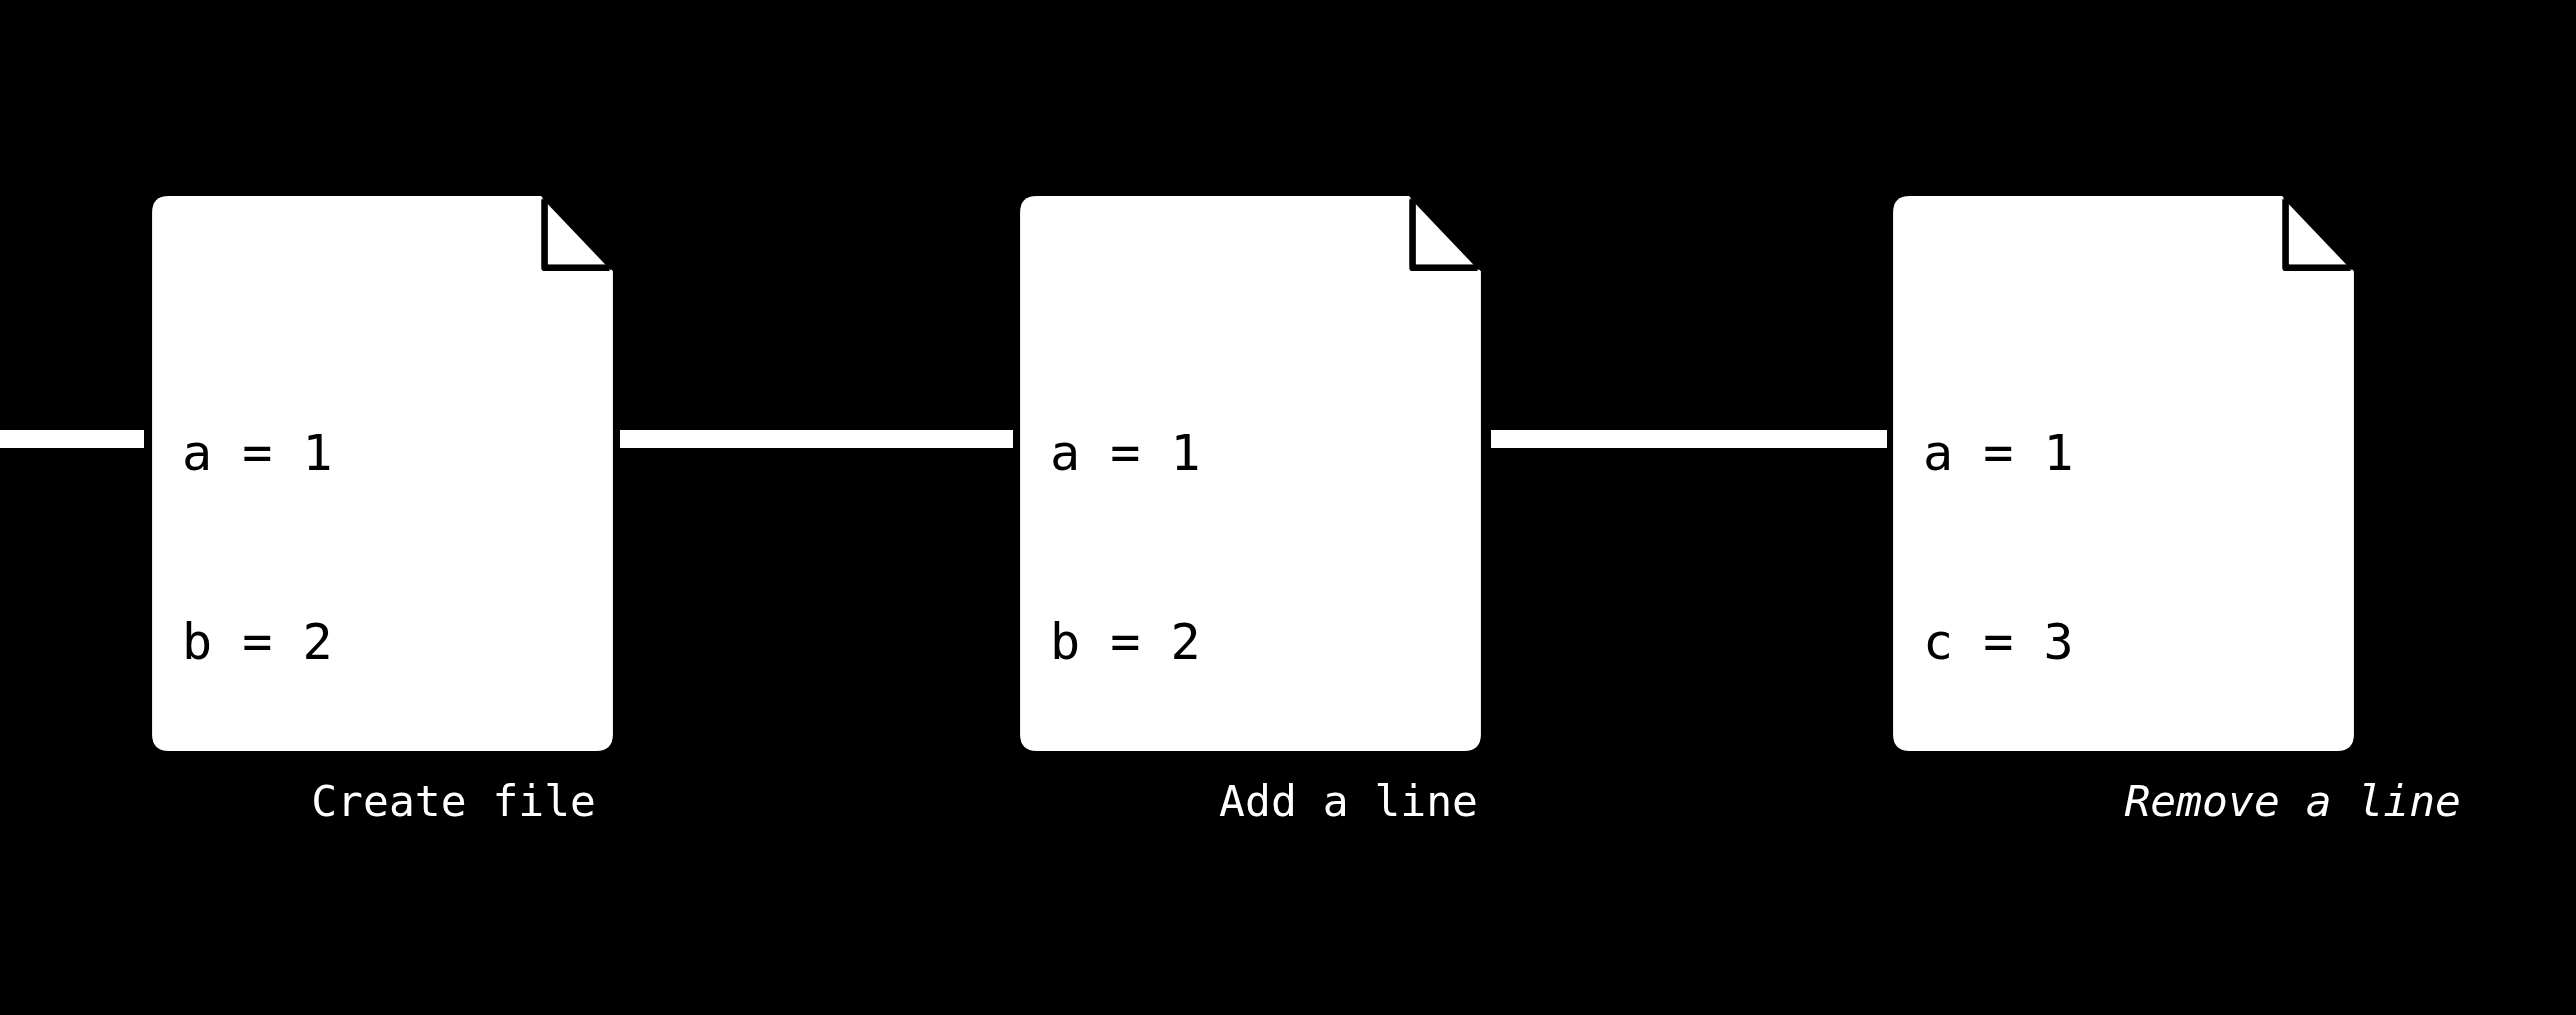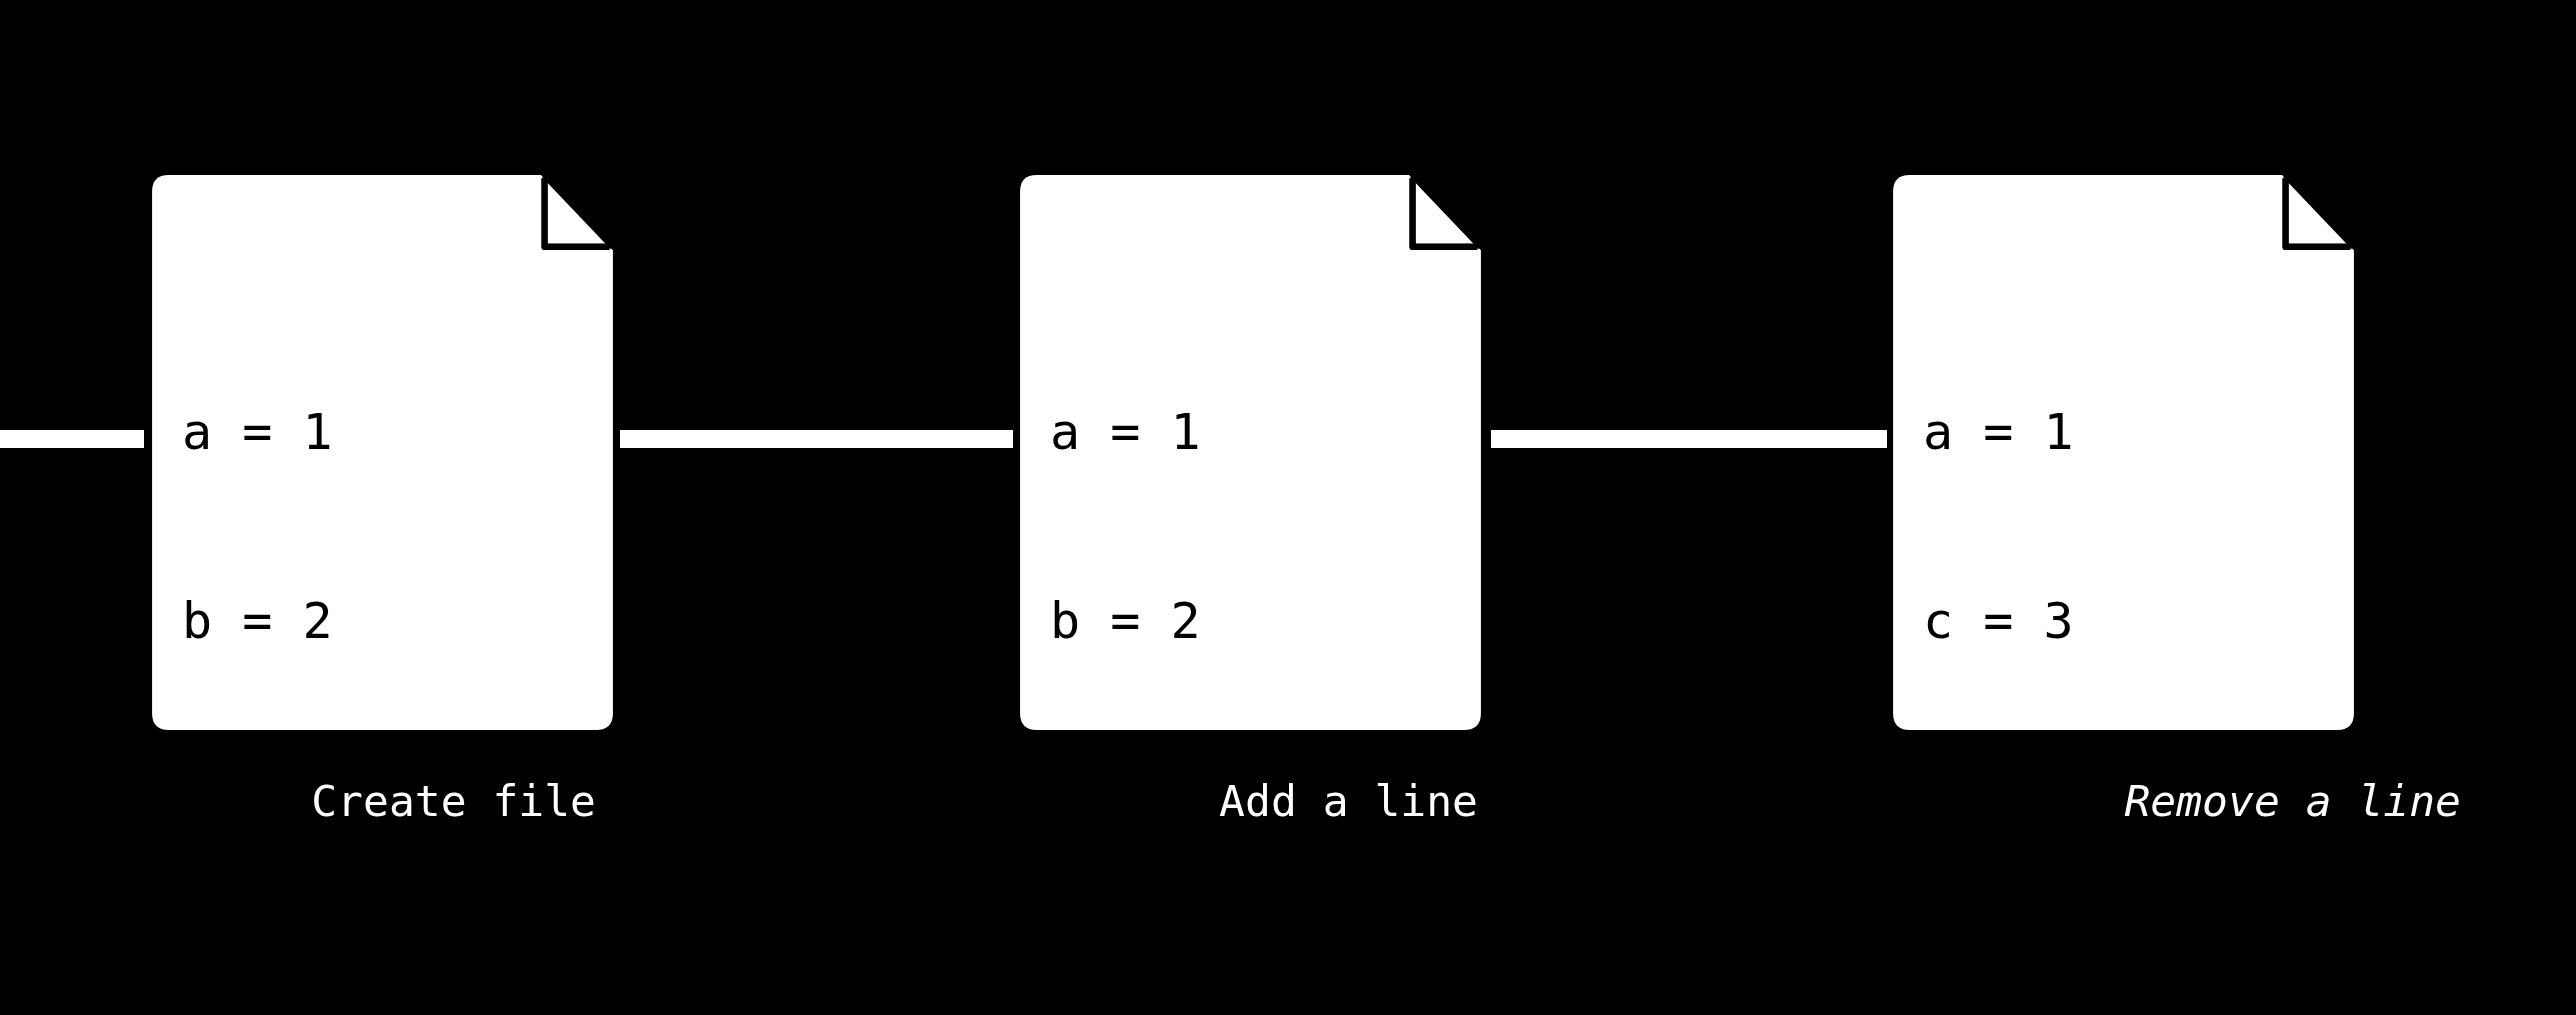--- a/index.html
+++ b/index.html
@@ -1,18 +1,18 @@
 <!DOCTYPE html>
 <html style="font-size:13.3px"><head>
 <meta charset="utf-8">
 <style>
   html, body { margin: 0; padding: 0; background: #000000; }
   body { width: 2576px; height: 1015px; position: relative; overflow: hidden; }
   .connector { position: absolute; top: 430px; height: 17.5px; background: #ffffff; }
-  .doc { position: absolute; top: 175px; width: 461px; height: 555px; }
+  .doc { position: absolute; top: 196px; width: 461px; height: 555px; }
   .doc-body { position: absolute; inset: 0; }
   .doc-body svg { position: absolute; left: 0; top: 0; }
   .doc-lines { position: absolute; left: 30px; top: 100px; margin: 0; padding: 0; list-style: none;
                font-family: "DejaVu Sans Mono", "Liberation Mono", monospace; font-size: 50px;
                line-height: 63px; color: #000000; white-space: pre; }
   .doc-lines li { height: 63px; }
   .label { position: absolute; top: 775px; font-family: "DejaVu Sans Mono", "Liberation Mono", monospace;
            font-size: 43px; line-height: 53px; color: #ffffff; white-space: pre; text-align: right; }
 </style>
 </head>

